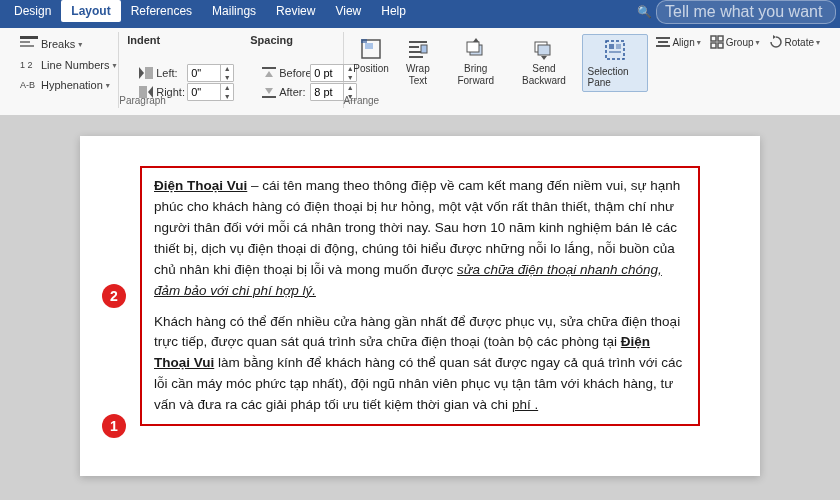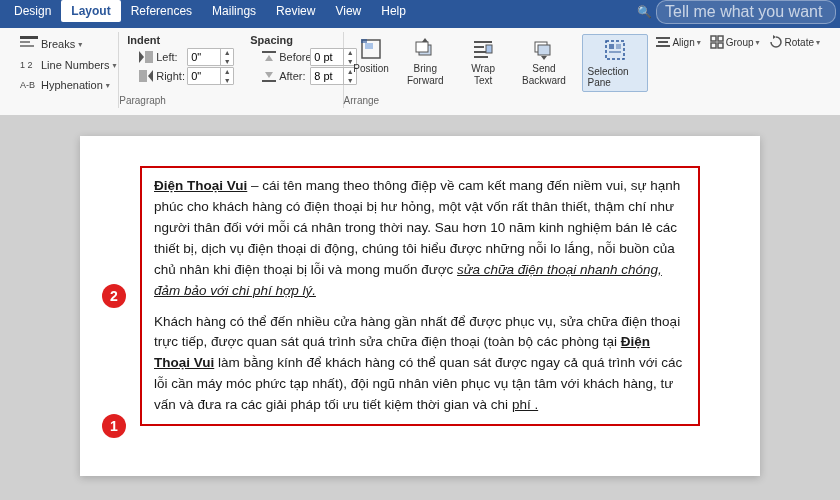--- a/index.html
+++ b/index.html
@@ -277,21 +277,21 @@
     }
     .indent-col, .spacing-col {
       display: flex;
       flex-direction: column;
       gap: 1px;
     }
     .col-header {
       font-size: 11px;
       font-weight: 600;
       color: #333;
-      margin-bottom: 1px;
+      margin-bottom: 17px;
     }
   </style>
 </head>
 <body>
 
 <div class="menu-bar">
   <div class="menu-tab">Design</div>
   <div class="menu-tab active">Layout</div>
   <div class="menu-tab">References</div>
   <div class="menu-tab">Mailings</div>
@@ -431,39 +431,39 @@
               <rect x="6" y="6" width="8" height="6" fill="#aac4e8"></rect>
               <rect x="2" y="2" width="6" height="4" fill="#2b579a" opacity="0.6"></rect>
             </svg>
         </div>
         <span class="btn-label">Position</span>
       </div>
 
       <div class="ribbon-btn-icon">
         <div class="icon-svg">
           <svg width="24" height="24" viewBox="0 0 24 24">
-              <rect x="6" y="8" width="12" height="10" fill="#c8d8ec" stroke="#555" stroke-width="1"></rect>
-              <rect x="3" y="5" width="12" height="10" fill="#fff" stroke="#555" stroke-width="1"></rect>
-              <polygon points="12,1 15,5 9,5" fill="#555"></polygon>
-            </svg>
-        </div>
-        <span class="btn-label">Bring Forward</span>
-      </div>
-
-      <div class="ribbon-btn-icon">
-        <div class="icon-svg">
-          <svg width="24" height="24" viewBox="0 0 24 24">
               <rect x="3" y="4" width="18" height="2" fill="#555"></rect>
               <rect x="3" y="9" width="10" height="2" fill="#555"></rect>
               <rect x="3" y="14" width="18" height="2" fill="#555"></rect>
               <rect x="3" y="19" width="14" height="2" fill="#555"></rect>
               <rect x="15" y="8" width="6" height="8" fill="#aac4e8" stroke="#555" stroke-width="1"></rect>
             </svg>
         </div>
         <span class="btn-label">Wrap Text</span>
+      </div>
+
+      <div class="ribbon-btn-icon">
+        <div class="icon-svg">
+          <svg width="24" height="24" viewBox="0 0 24 24">
+              <rect x="6" y="8" width="12" height="10" fill="#c8d8ec" stroke="#555" stroke-width="1"></rect>
+              <rect x="3" y="5" width="12" height="10" fill="#fff" stroke="#555" stroke-width="1"></rect>
+              <polygon points="12,1 15,5 9,5" fill="#555"></polygon>
+            </svg>
+        </div>
+        <span class="btn-label">Bring Forward</span>
       </div>
 
       <div class="ribbon-btn-icon">
         <div class="icon-svg">
           <svg width="24" height="24" viewBox="0 0 24 24">
               <rect x="3" y="5" width="12" height="10" fill="#fff" stroke="#555" stroke-width="1"></rect>
               <rect x="6" y="8" width="12" height="10" fill="#c8d8ec" stroke="#555" stroke-width="1"></rect>
               <polygon points="12,23 15,19 9,19" fill="#555"></polygon>
             </svg>
         </div>

